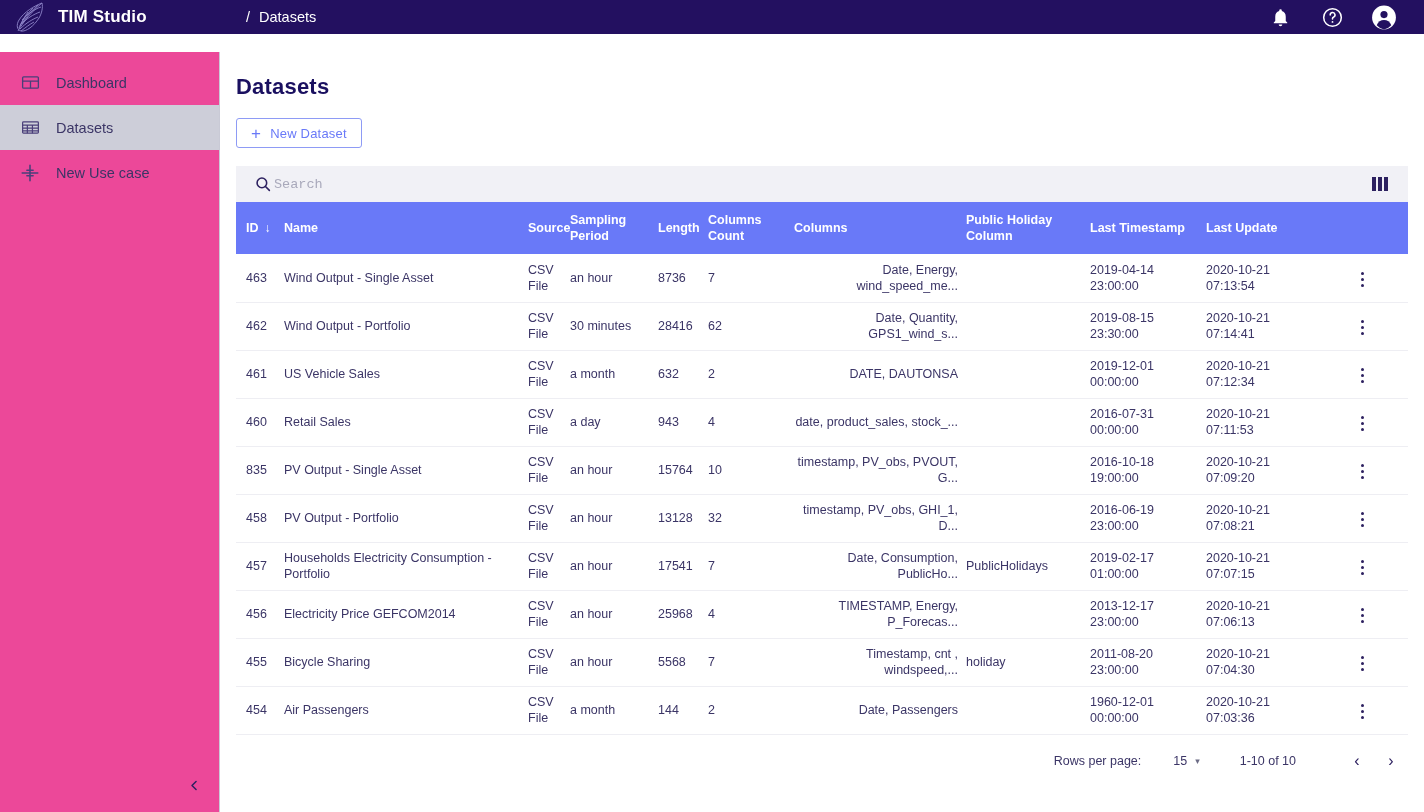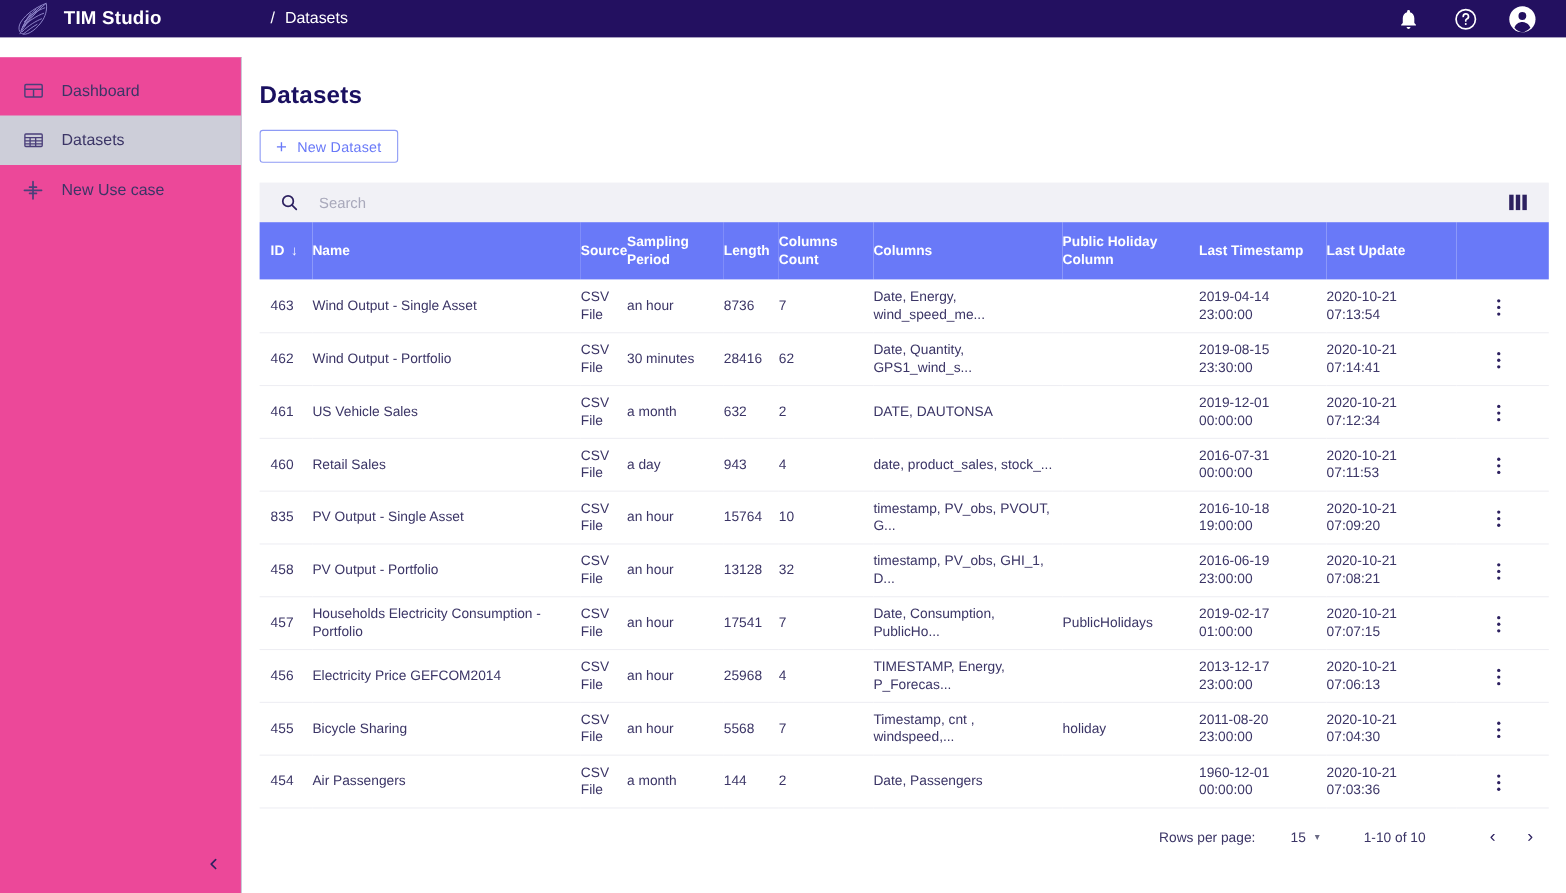--- a/index.html
+++ b/index.html
@@ -86,22 +86,22 @@
 
   
   .searchbar {
     margin-top: 18px; height: 36px; width: 1172px;
     background: #f1f1f6; display: flex; align-items: center;
     padding: 0 14px 0 18px;
   }
   .search-icon { width: 18px; height: 18px; color: #2d2160; flex: 0 0 18px; }
   .search-input {
     flex: 1; border: 0; outline: 0; background: transparent;
-    margin-left: 18px; font-size: 13.5px;
-    font-family: Liberation Sans, sans-serif; color: #2d2160;
+    margin-left: 2px; font-size: 13.5px;
+    font-family: Liberation Mono, monospace; color: #2d2160;
   }
   .search-input::placeholder { color: #a9a9bb; }
   .cols-btn { width: 22px; height: 20px; display: flex; gap: 2px;
               align-items: center; cursor: pointer; }
   .cols-btn i { display: block; width: 4px; height: 14px;
                 background: #2d2160; }
 
   
   table.dt { width: 1172px; border-collapse: collapse; table-layout: fixed; }
   table.dt thead th {
@@ -117,21 +117,21 @@
     vertical-align: middle; height: 48px;
     padding: 6px 8px 6px 0; line-height: 16px;
   }
   table.dt tbody tr { border-bottom: 1px solid #eeeef3; }
   .c-id    { width: 48px; padding-left: 10px !important; }
   .c-name  { width: 244px; }
   .c-src   { width: 42px; }
   .c-samp  { width: 88px; }
   .c-len   { width: 50px; }
   .c-cols  { width: 86px; }
-  .c-colnm { width: 172px; }
+  .c-colnm { width: 172px; text-align: right; }
   .c-phc   { width: 124px; }
   .c-lts   { width: 116px; }
   .c-lupd  { width: 118px; }
   .c-menu  { width: 84px; text-align: center; }
   th.c-id  { padding-left: 10px !important; }
   .kebab { display: inline-flex; flex-direction: column; gap: 3px;
            cursor: pointer; padding: 6px; }
   .kebab i { width: 3px; height: 3px; border-radius: 50%; background: #2d2160; display: block; }
   .two-line span { display: block; }
 

